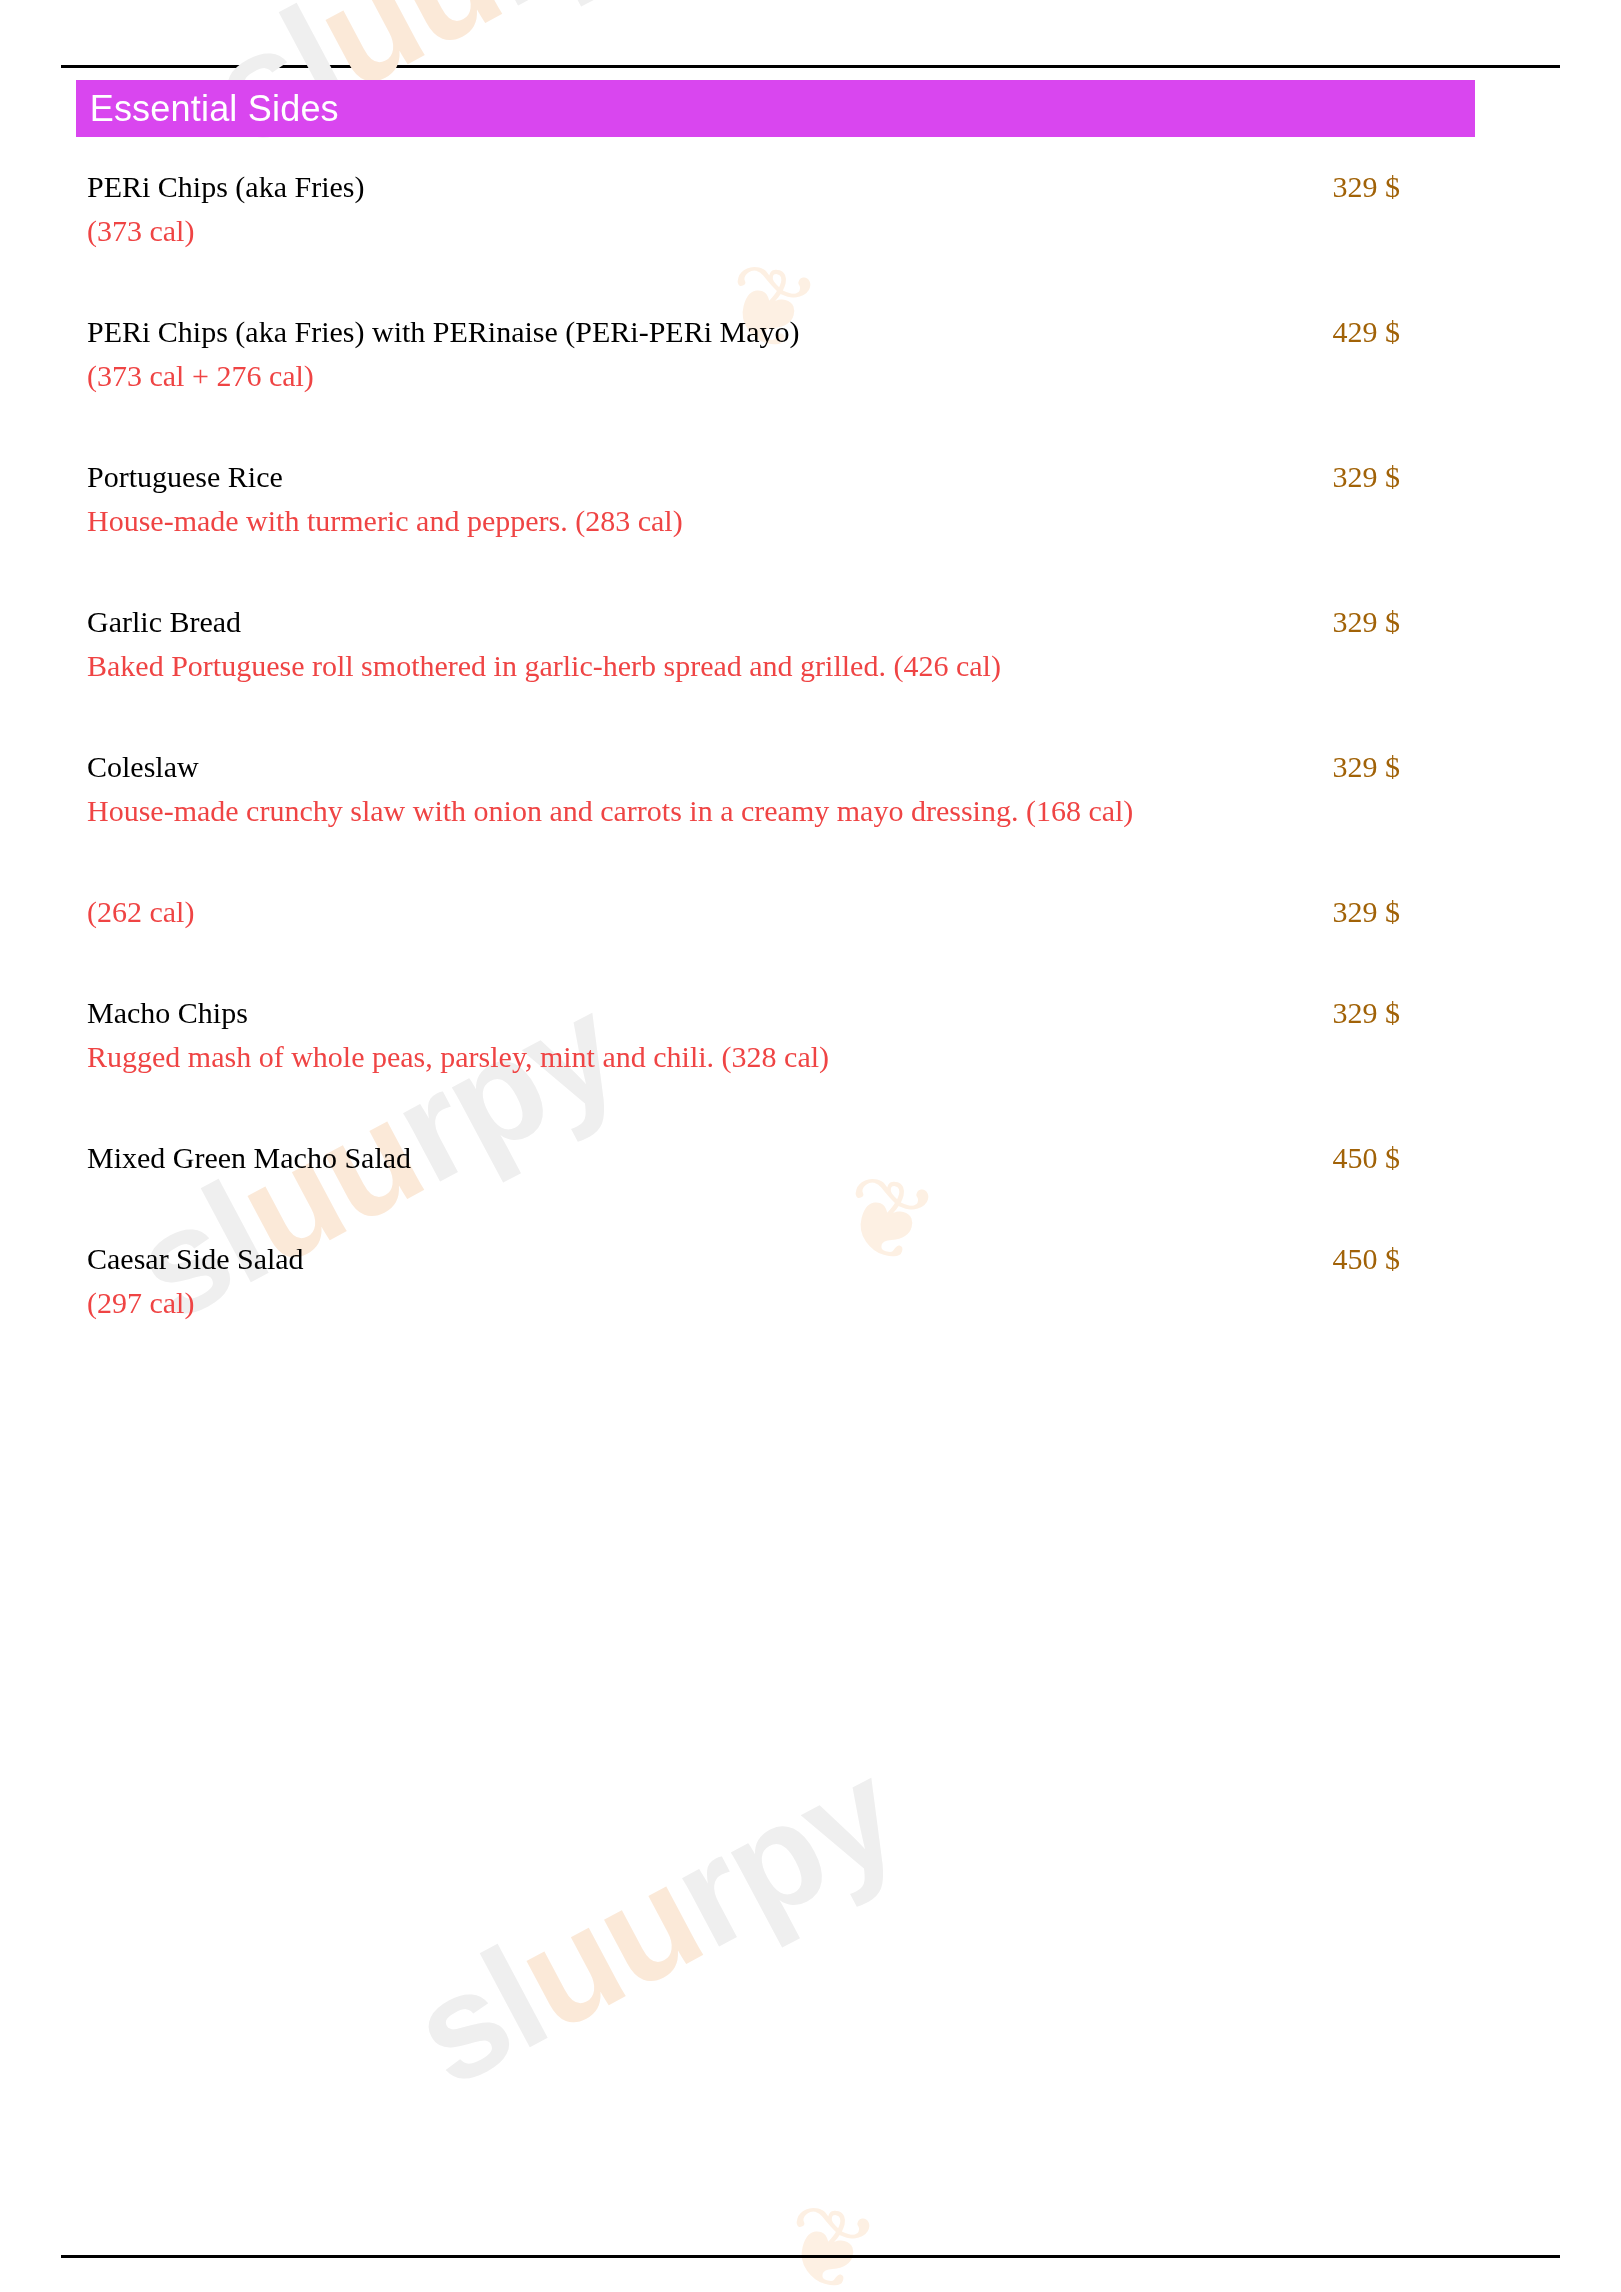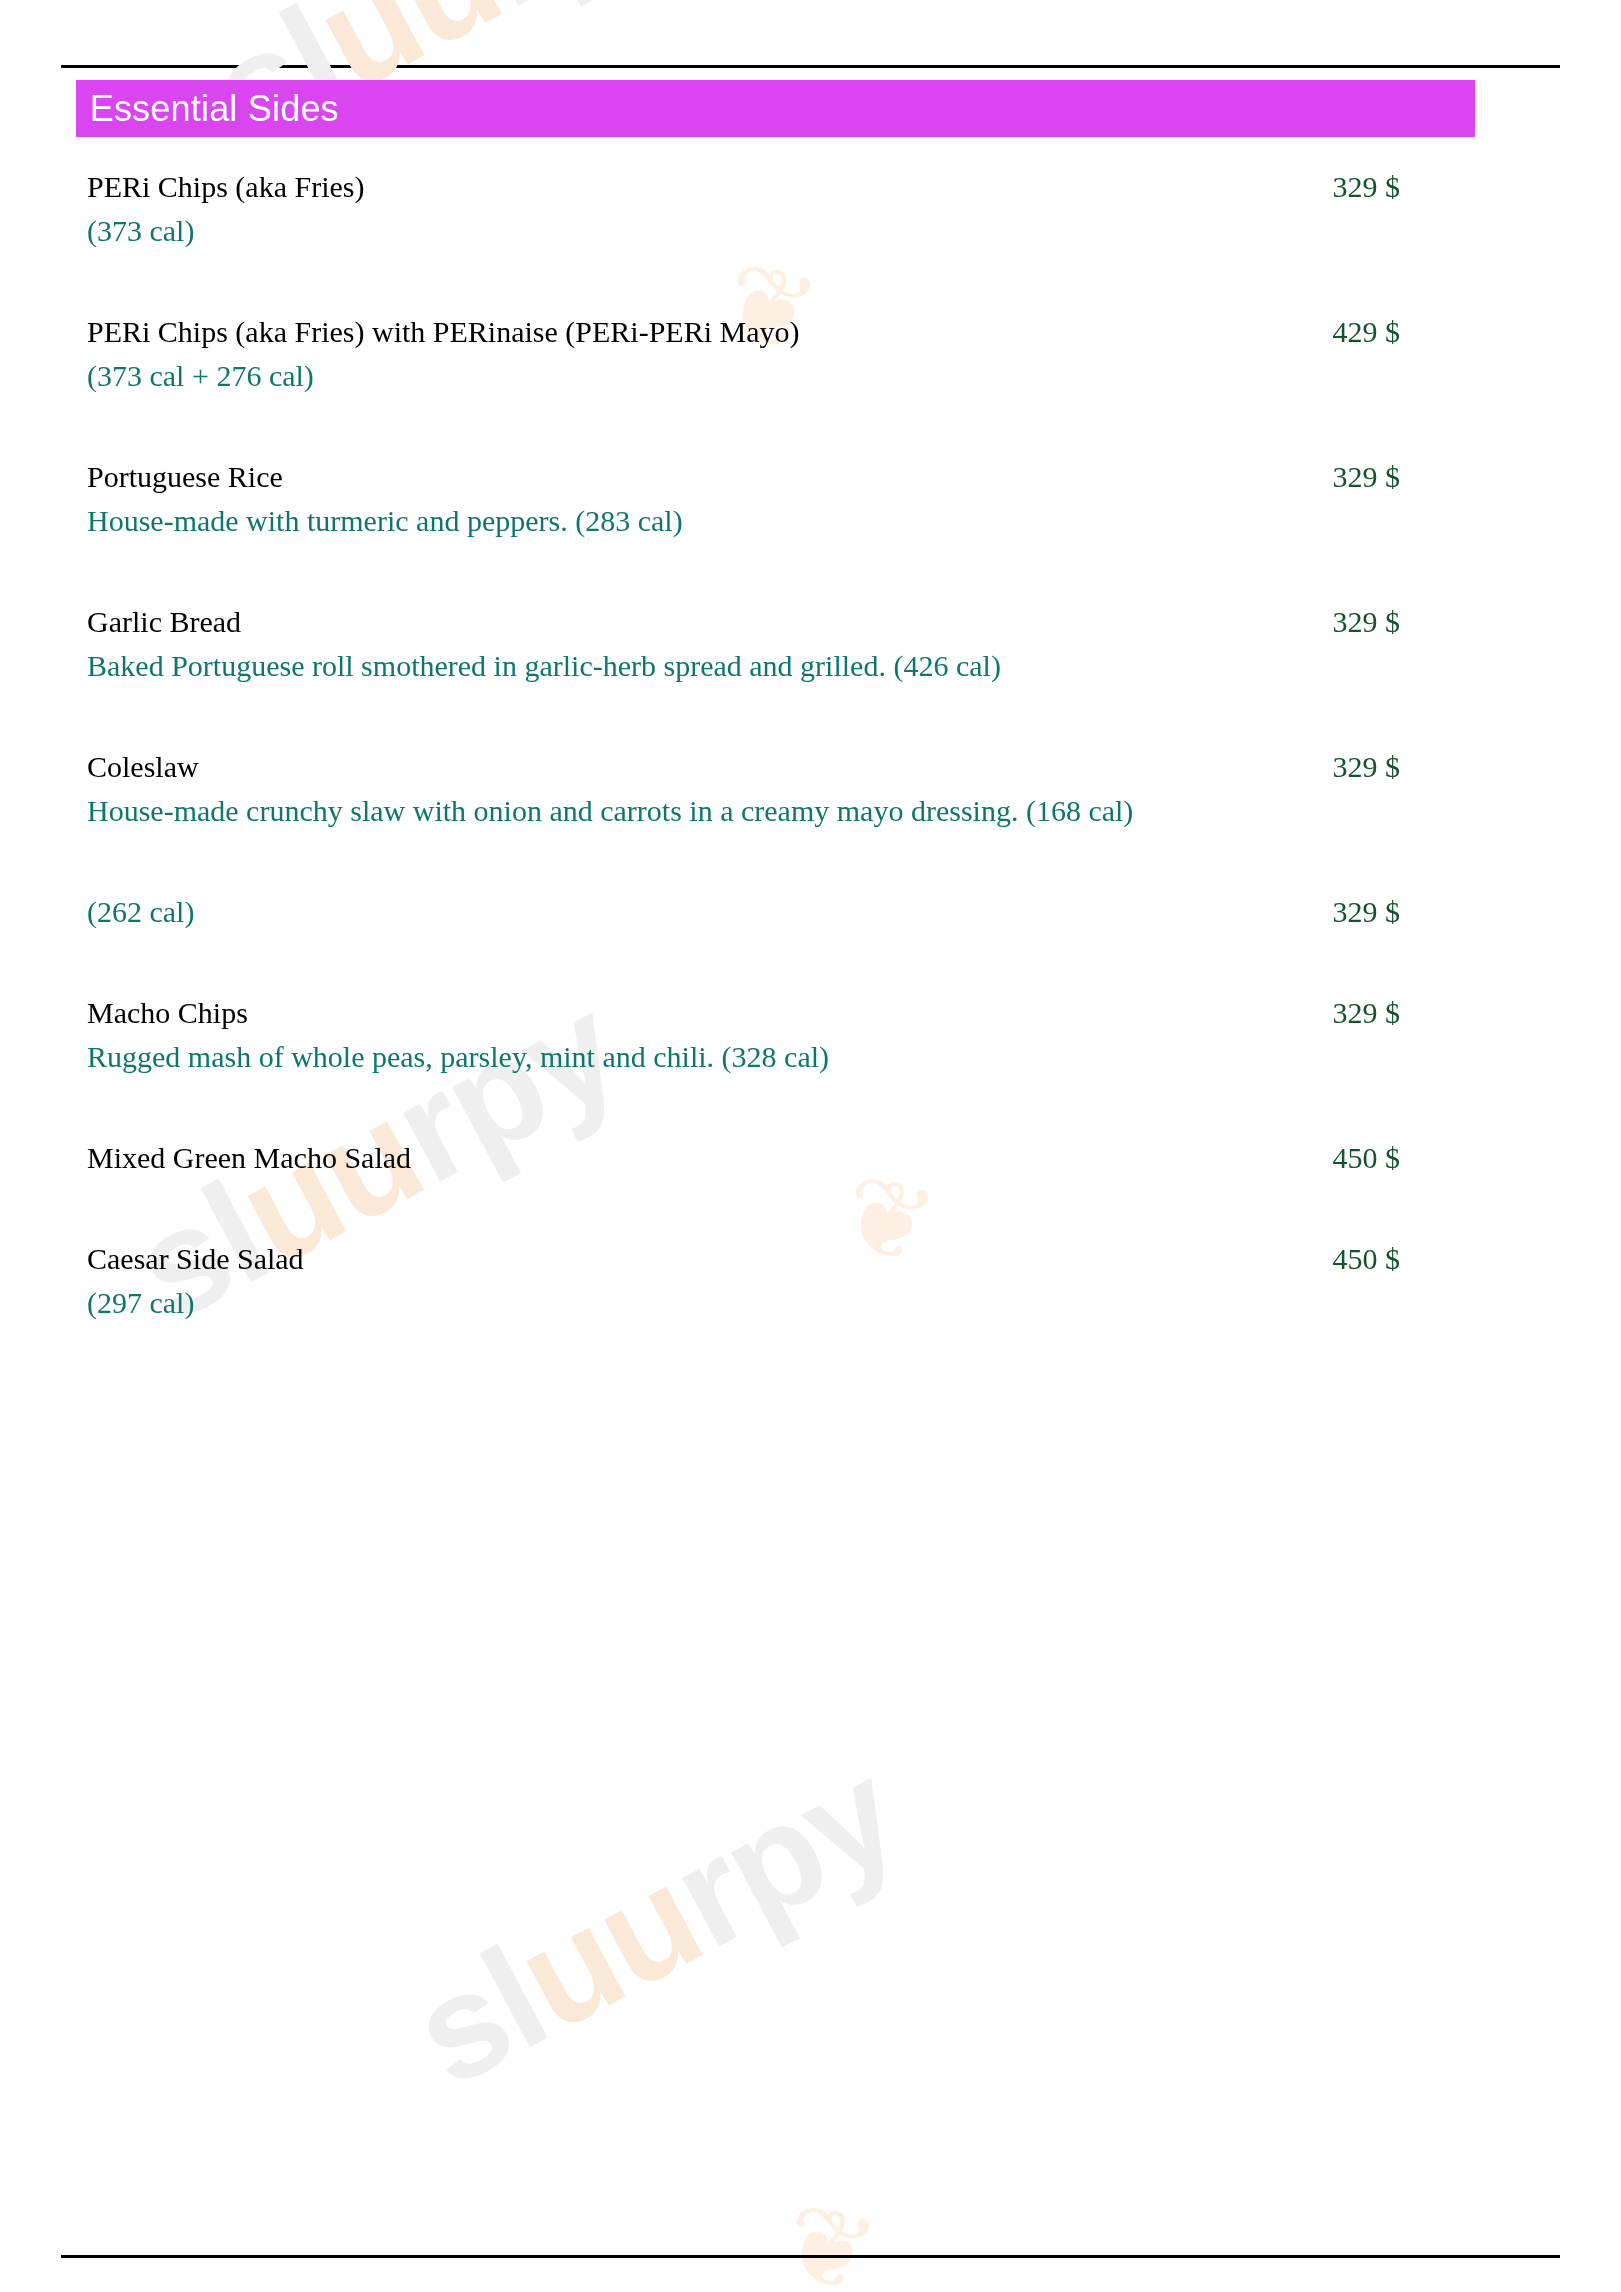--- a/index.html
+++ b/index.html
@@ -98,31 +98,31 @@
     width: 1108px;
   }
   .item-name {
     font-size: 30px;
     line-height: 44px;
     color: #000000;
   }
   .item-desc {
     font-size: 30px;
     line-height: 44px;
-    color: #0f766e;
+    color: #ef4444;
   }
   .item-price {
     position: absolute;
     right: 0;
     top: 0;
     width: 196px;
     text-align: right;
     font-size: 30px;
     line-height: 44px;
-    color: #14532d;
+    color: #a16207;
   }
 </style>
 </head>
 <body>
 
 <div class="page">
 
   <div class="rule-top"></div>
 
   <div class="watermark wm-1"><span>sl</span><span class="u-hl">uu</span><span>rpy</span></div>

